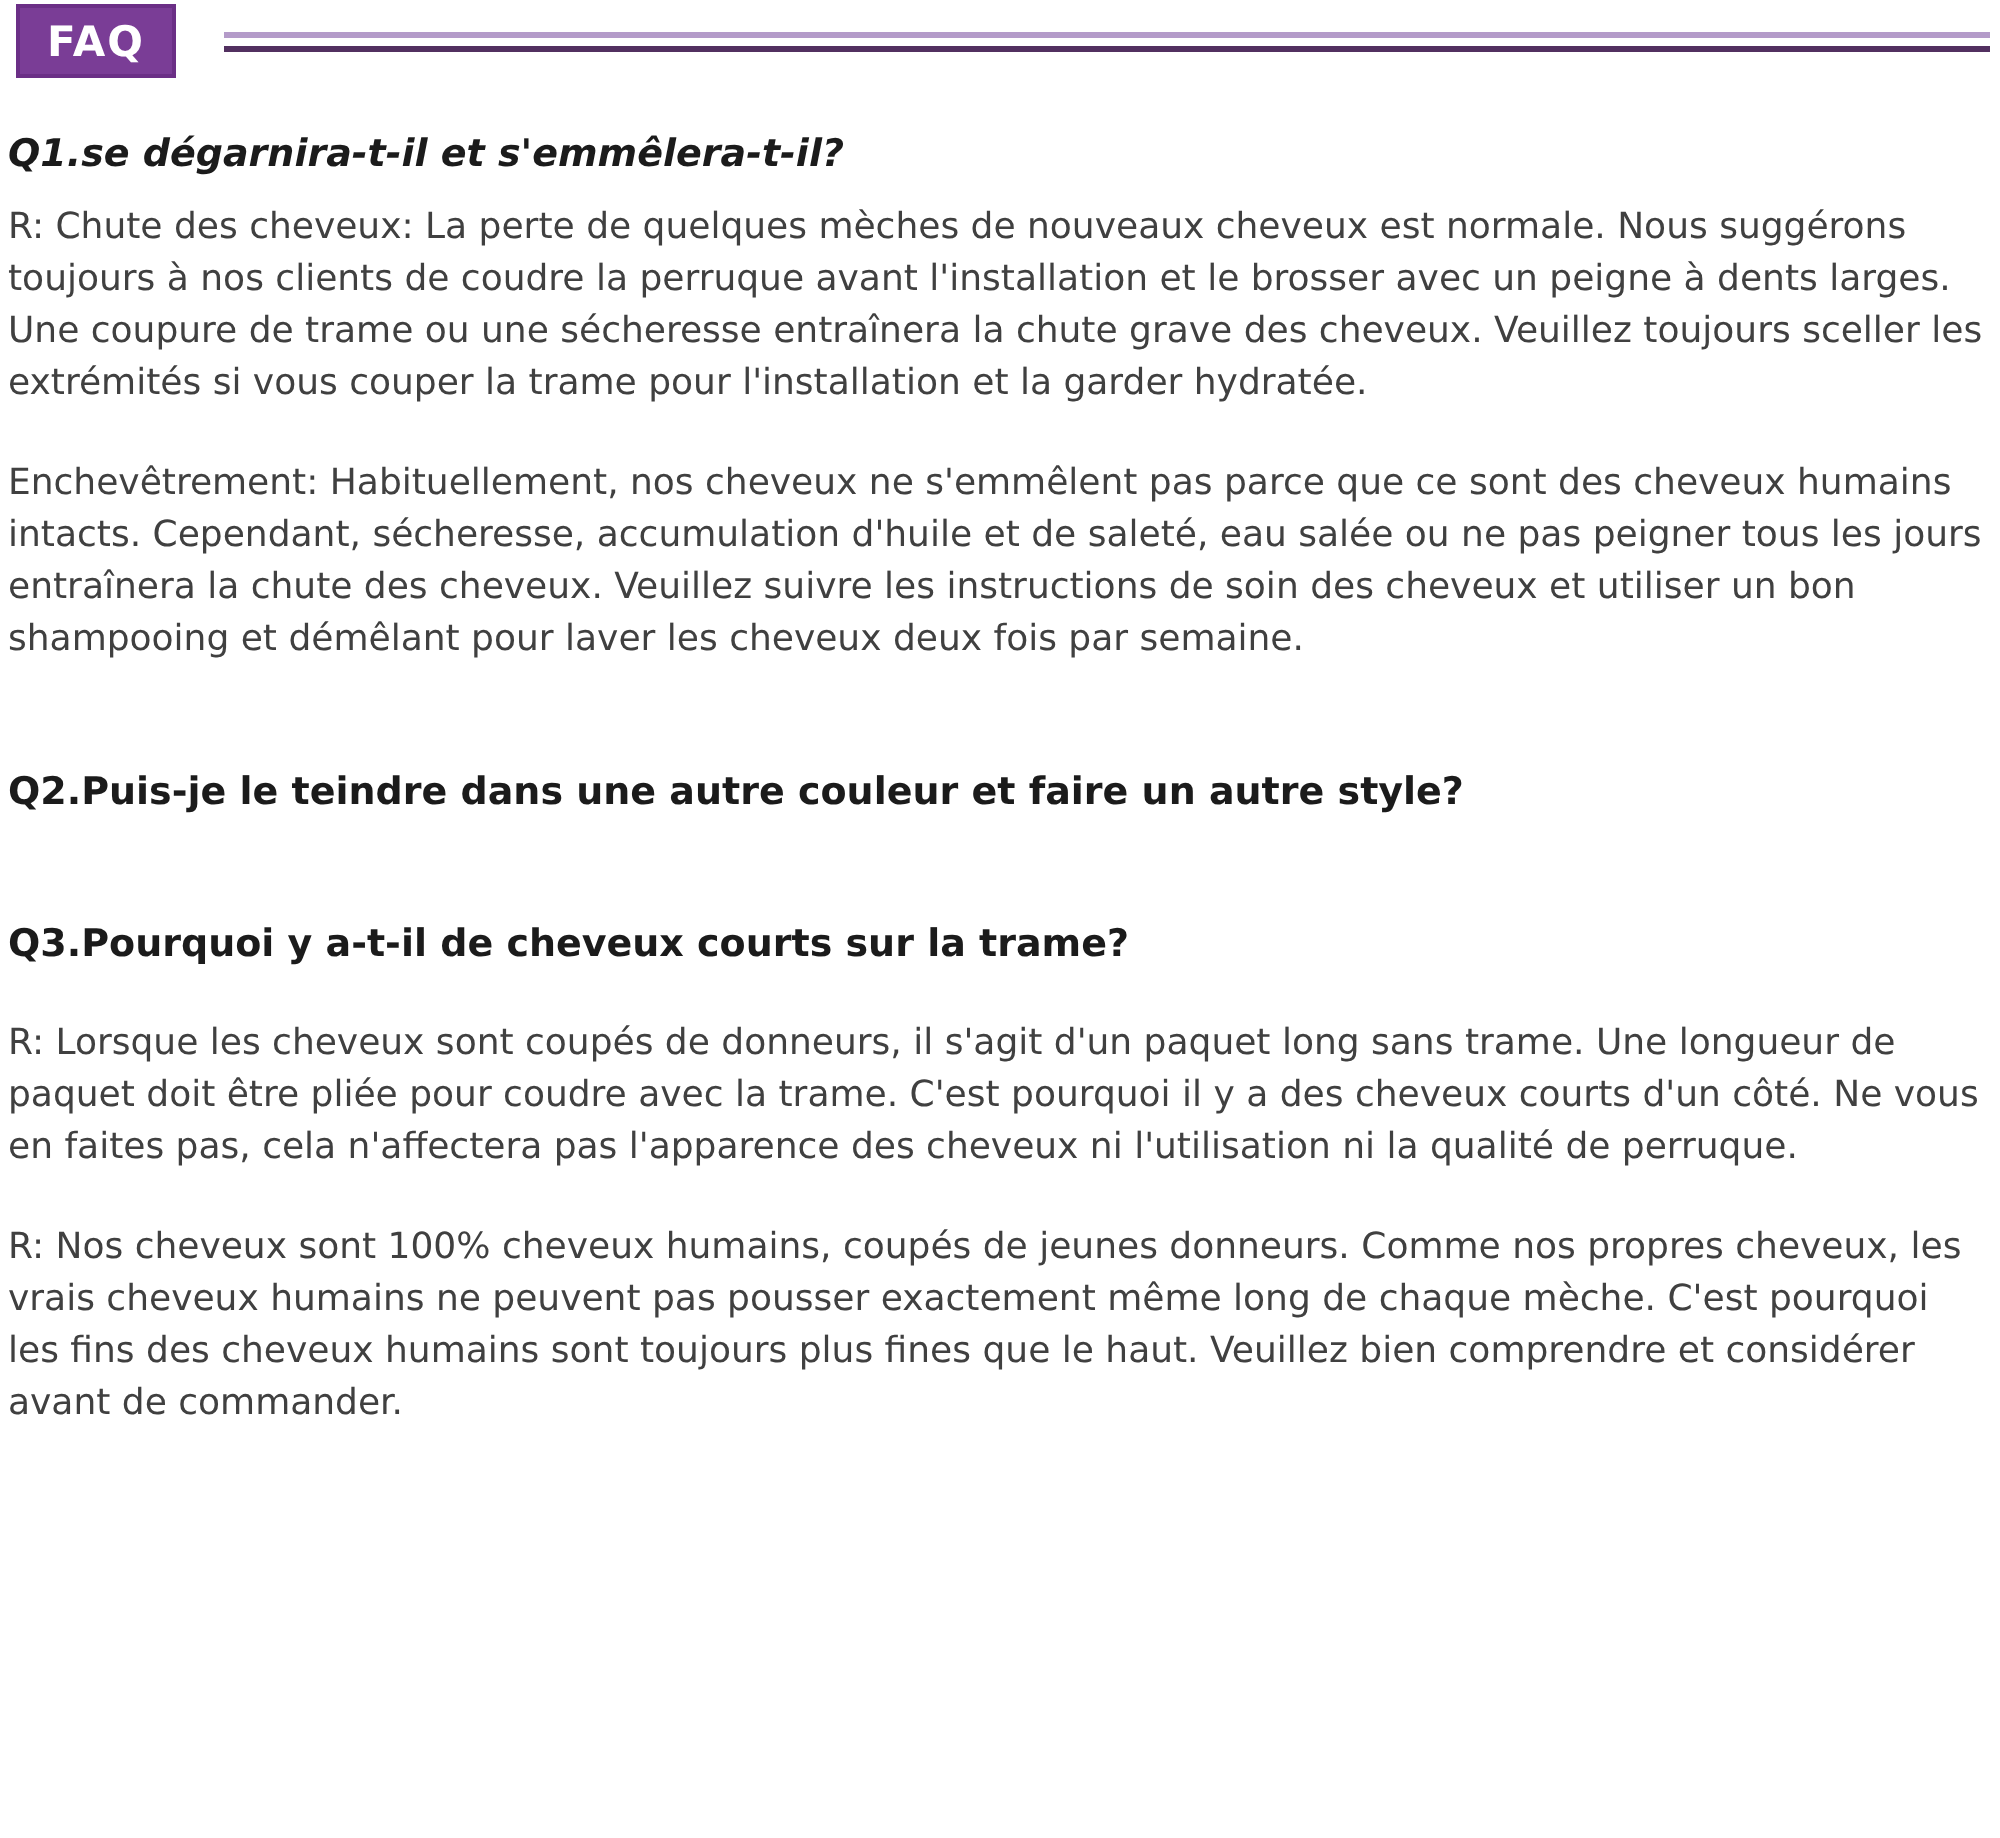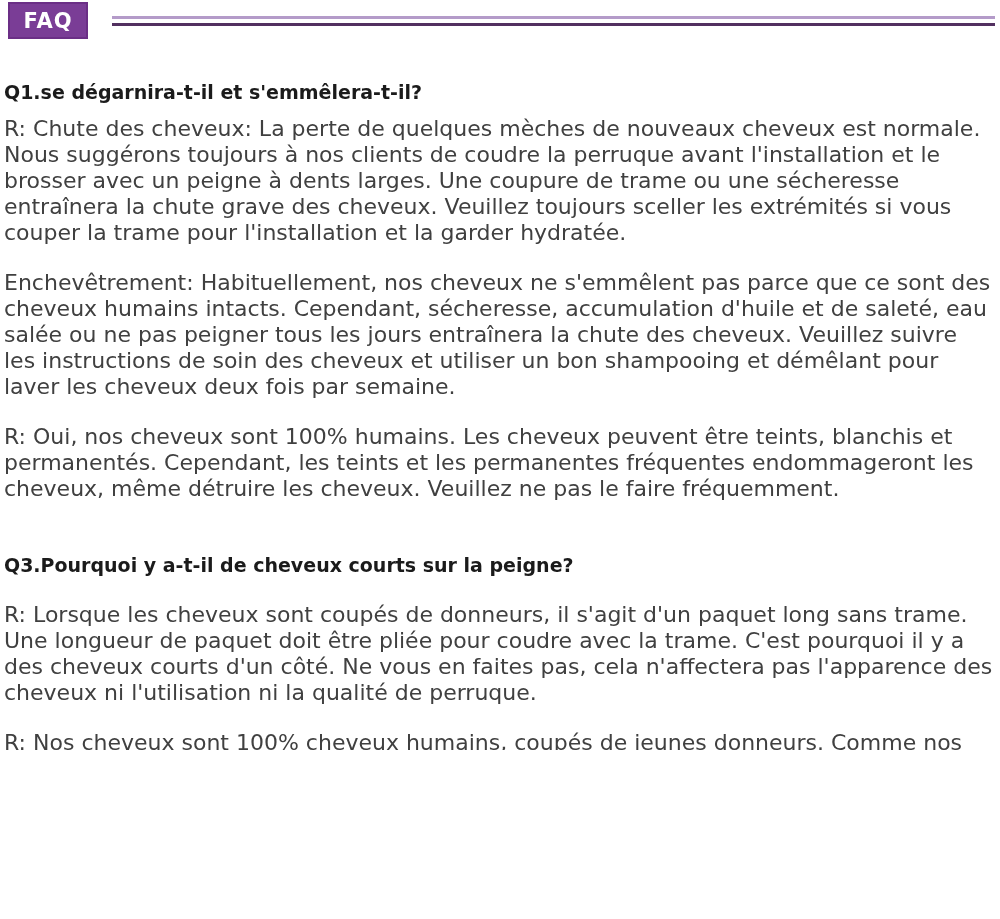--- a/index.html
+++ b/index.html
@@ -44,25 +44,26 @@
     border-bottom: 3px solid #523060;
   }
   .question {
     margin: 50px 0 11px 0;
     font-size: 19px;
     line-height: 26px;
     font-weight: bold;
     color: #1b1b1b;
   }
   .faq-section.first .question {
-    margin-top: 40px;
+    margin-top: 25px;
+    font-style: italic;
   }
   .answer {
     margin: 0 0 20px 0;
-    font-size: 22px;
+    font-size: 18px;
     line-height: 26px;
     color: #404040;
   }
   .answer:last-child {
     margin-bottom: 0;
     margin-top: 24px;
   }
 </style>
 </head>
 <body>
@@ -74,25 +75,25 @@
     <div class="header-rule"></div>
   </header>
 
   <section class="faq-section first">
     <h2 class="question">Q1.se dégarnira-t-il et s'emmêlera-t-il?</h2>
     <p class="answer">R: Chute des cheveux: La perte de quelques mèches de nouveaux cheveux est normale. Nous suggérons toujours à nos clients de coudre la perruque avant l'installation et le brosser avec un peigne à dents larges. Une coupure de trame ou une sécheresse entraînera la chute grave des cheveux. Veuillez toujours sceller les extrémités si vous couper la trame pour l'installation et la garder hydratée.</p>
     <p class="answer">Enchevêtrement: Habituellement, nos cheveux ne s'emmêlent pas parce que ce sont des cheveux humains intacts. Cependant, sécheresse, accumulation d'huile et de saleté, eau salée ou ne pas peigner tous les jours entraînera la chute des cheveux. Veuillez suivre les instructions de soin des cheveux et utiliser un bon shampooing et démêlant pour laver les cheveux deux fois par semaine.</p>
   </section>
 
   <section class="faq-section">
-    <p class="answer">R: Oui, nos cheveux sont 100% humains. Les cheveux peuvent être teints, blanchis et permanentés. Cependant, les teints et les permanentes fréquentes endommageront les cheveux, même détruire les cheveux. Veuillez ne pas le faire fréquemment.</p>
+    <h2 class="question">Q2.Puis-je le teindre dans une autre couleur et faire un autre style?</h2>
   </section>
 
   <section class="faq-section">
-    <h2 class="question">Q3.Pourquoi y a-t-il de cheveux courts sur la peigne?</h2>
+    <h2 class="question">Q3.Pourquoi y a-t-il de cheveux courts sur la trame?</h2>
     <p class="answer">R: Lorsque les cheveux sont coupés de donneurs, il s'agit d'un paquet long sans trame. Une longueur de paquet doit être pliée pour coudre avec la trame. C'est pourquoi il y a des cheveux courts d'un côté. Ne vous en faites pas, cela n'affectera pas l'apparence des cheveux ni l'utilisation ni la qualité de perruque.</p>
   </section>
 
   <section class="faq-section">
     <p class="answer">R: Nos cheveux sont 100% cheveux humains, coupés de jeunes donneurs. Comme nos propres cheveux, les vrais cheveux humains ne peuvent pas pousser exactement même long de chaque mèche. C'est pourquoi les fins des cheveux humains sont toujours plus fines que le haut. Veuillez bien comprendre et considérer avant de commander.</p>
   </section>
 
   <section class="faq-section">
     <h2 class="question">Q5.Comment mesurez la longueur?</h2>
 

